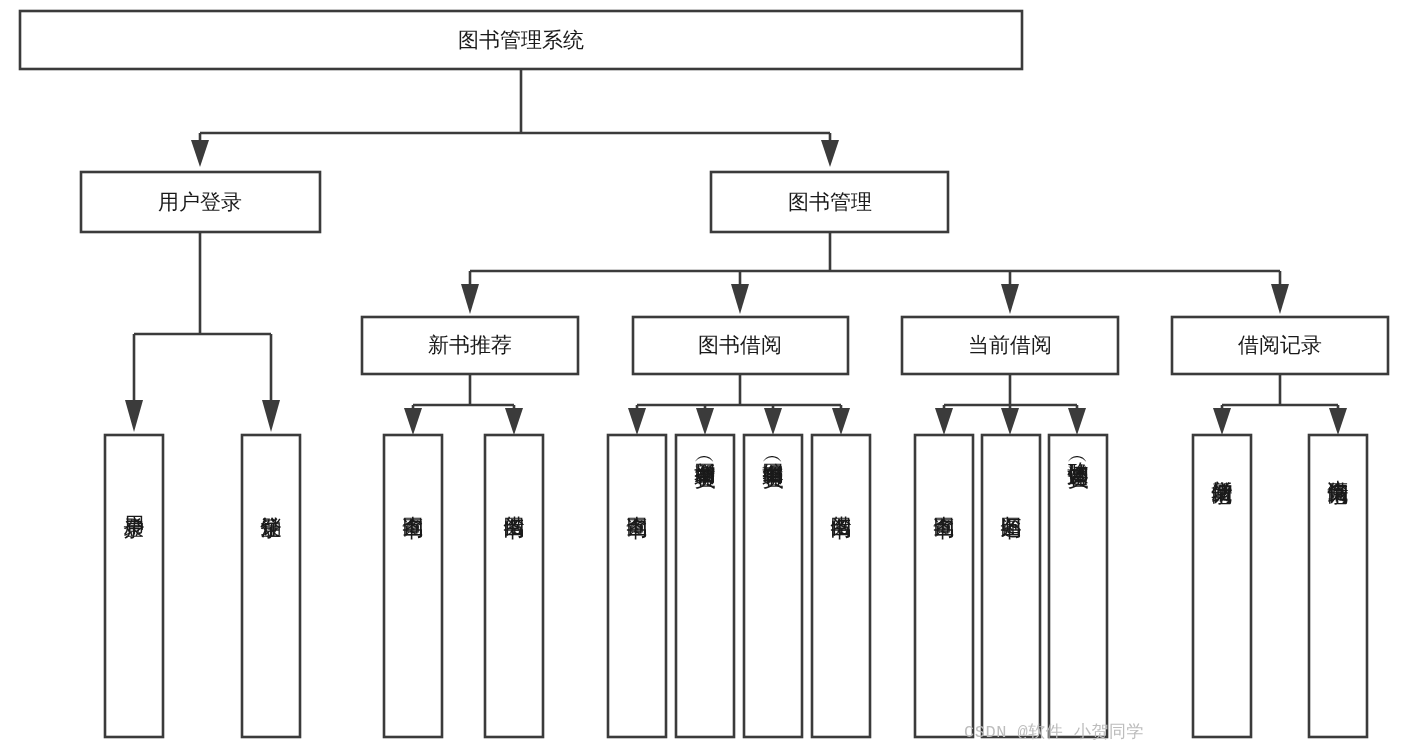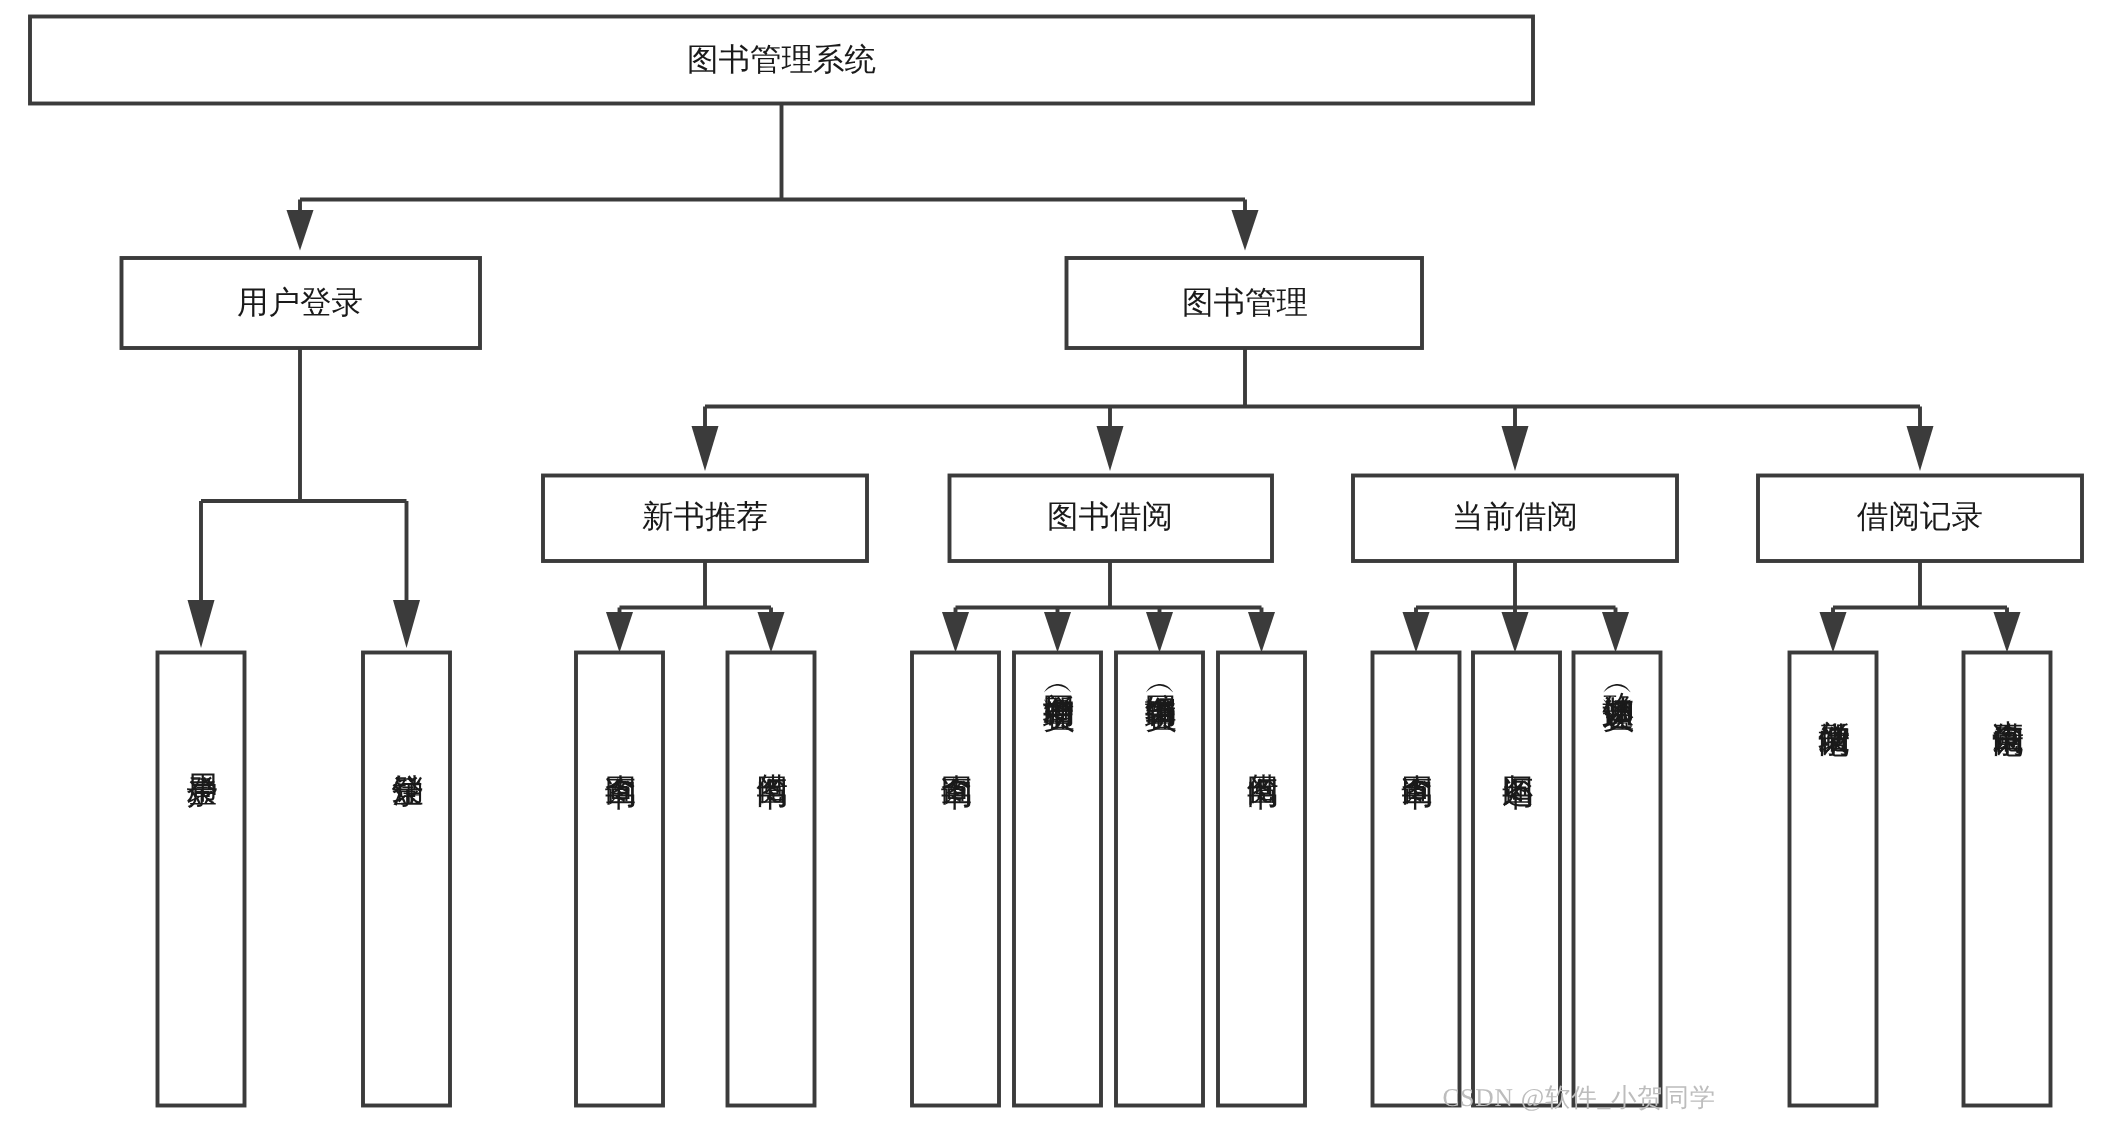--- a/index.html
+++ b/index.html
@@ -63,21 +63,21 @@
     position: absolute;
     display: flex;
     align-items: flex-start;
     justify-content: center;
     pointer-events: none;
   }
   .watermark {
     position: absolute;
     right: 10px;
     bottom: 4px;
-    font-family: Liberation Serif, serif;
+    font-family: Liberation Mono, monospace;
     font-size: 17px;
     color: #bdbdbd;
     letter-spacing: 0.5px;
     white-space: nowrap;
   }
 </style>
 </head>
 <body>
 
 <div id="diagram-root">

